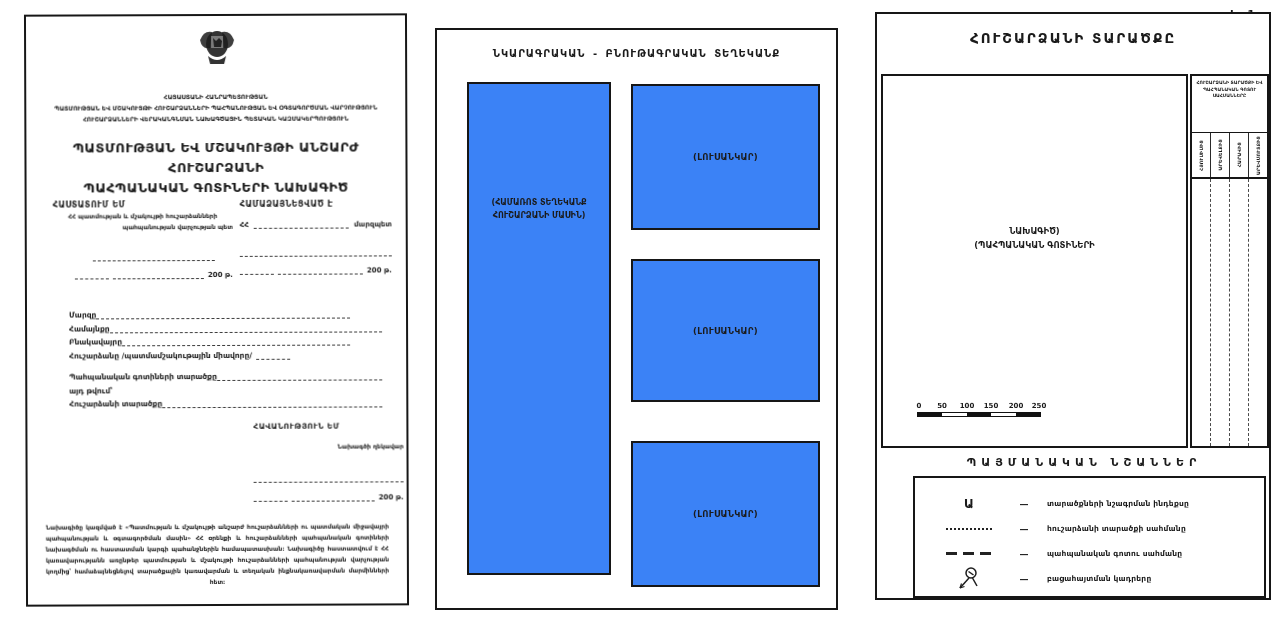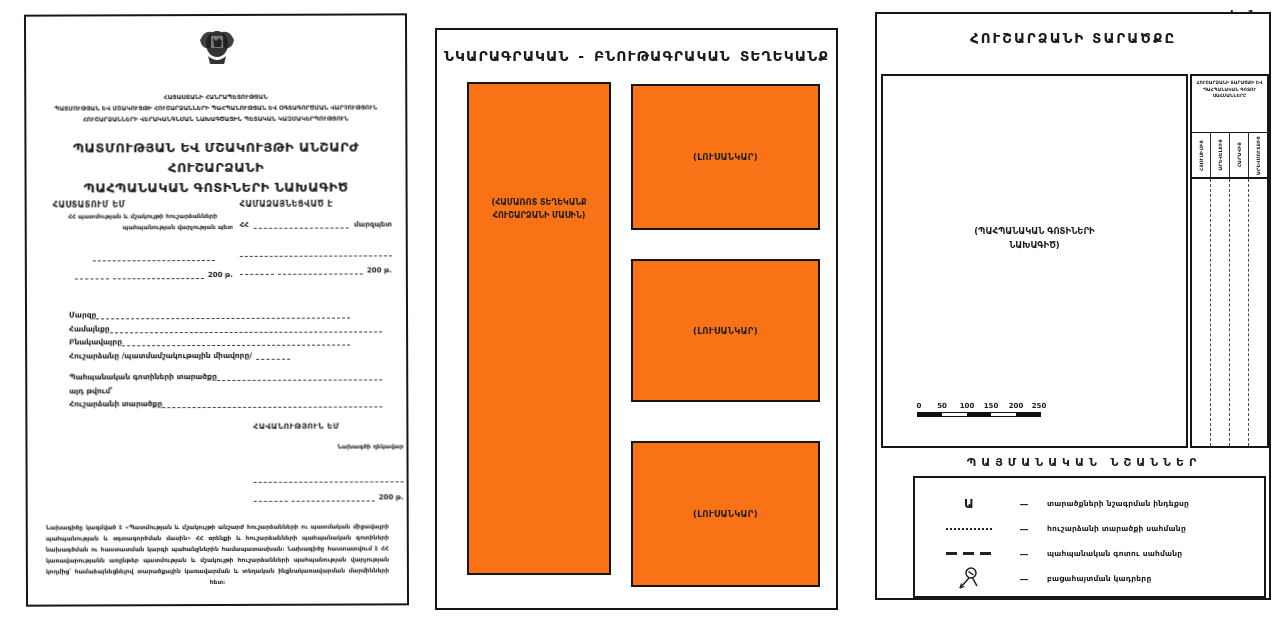--- a/index.html
+++ b/index.html
@@ -29,22 +29,22 @@
   .frow { display:flex; align-items:flex-end; font-size:7.5px; font-weight:bold; margin-bottom:4.5px; }
   .frow .flabel { white-space:nowrap;padding-left:12px; }
   .gap8 { height:8px; }
   .appr2 { top:406px; left:226px; width:150px; }
   .appr2 .sig-sub { text-align:right; margin-top:11px; }
   .footer-par { top:505px; left:18px; right:18px; font-size:6px; font-weight:bold;
                 line-height:1.85; text-align:justify; text-align-last:center; }
 
   
   #panel2 { left:435px; top:28px; width:403px; height:582px; }
-  .p2-title { top:18px; left:6px; right:6px; font-size:14px; font-weight:bold; letter-spacing:1px; word-spacing:3px; }
-  .innerbox { position:absolute; border:2px solid #161616; background:#f97316; }
+  .p2-title { top:18px; left:6px; right:6px; font-size:10px; font-weight:bold; letter-spacing:1px; word-spacing:3px; }
+  .innerbox { position:absolute; border:2px solid #161616; background:#3b82f6; }
   .leftbox { left:30px; top:52px; width:144px; height:493px; }
   .leftbox-label { position:absolute; top:112px; left:2px; right:2px; font-size:8px; font-weight:bold; line-height:1.65; text-align:center; }
   .photobox { left:194px; width:189px; display:flex; align-items:center; justify-content:center; }
   .pb1 { top:54px; height:146px; } .pb2 { top:229px; height:143px; } .pb3 { top:411px; height:146px; }
   .photo-label { font-size:8.5px; font-weight:bold; letter-spacing:.3px; }
 
   
   #panel3 { left:875px; top:12px; width:396px; height:588px; }
   .pg-label { left:1230px; top:8px; font-size:11px; font-weight:bold; }
   .p3-title { top:12px; left:4px; right:4px; font-size:13.5px; font-weight:bold; letter-spacing:2px; line-height:1.85; }
@@ -197,22 +197,22 @@
 
 <div class="abs pg-label">Էջ 1</div>
 
 <div class="page scan" id="panel3">
   <div class="abs p3-title ctr">
     <div>ՀՈՒՇԱՐՁԱՆԻ ՏԱՐԱԾՔԸ</div>
   </div>
 
   <div class="abs mapbox">
     <div class="map-label">
+      <div>ՆԱԽԱԳԻԾ)</div>
       <div>(ՊԱՀՊԱՆԱԿԱՆ ԳՈՏԻՆԵՐԻ</div>
-      <div>ՆԱԽԱԳԻԾ)</div>
     </div>
     <div class="scalebar">
       <span class="sb-num" style="left:2px;">0</span>
       <span class="sb-num" style="left:25px;">50</span>
       <span class="sb-num" style="left:50px;">100</span>
       <span class="sb-num" style="left:74px;">150</span>
       <span class="sb-num" style="left:99px;">200</span>
       <span class="sb-num" style="left:122px;">250</span>
       <div class="sb-bar"></div>
     </div>

